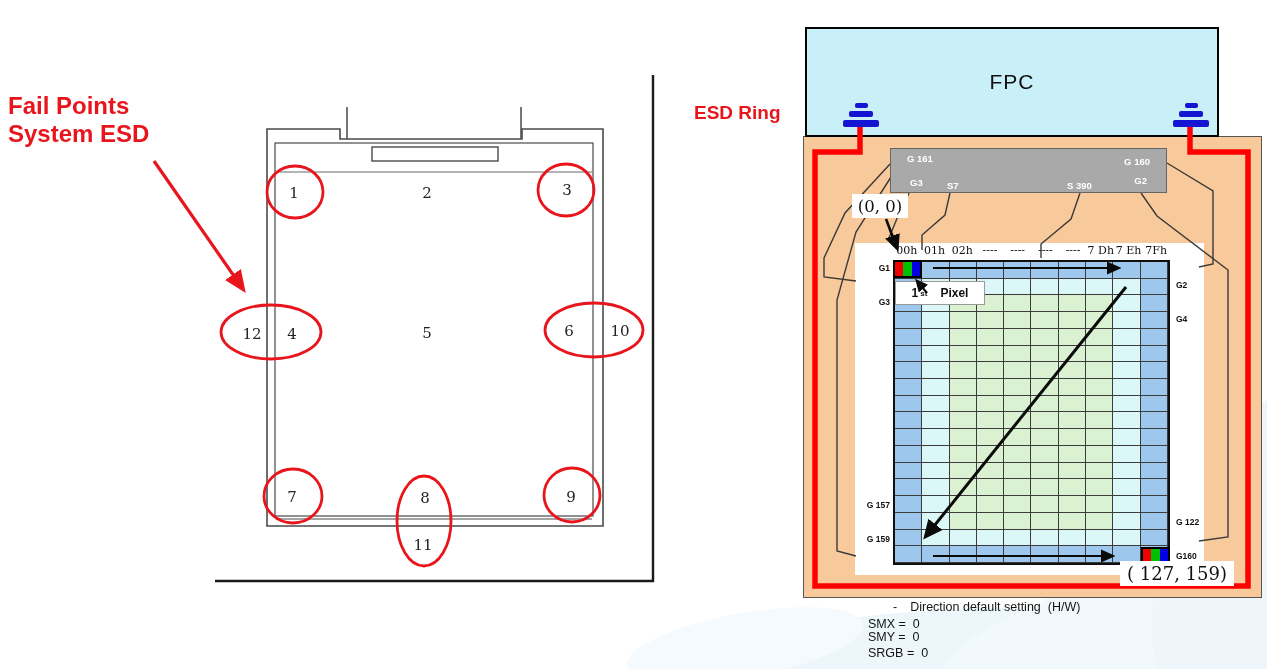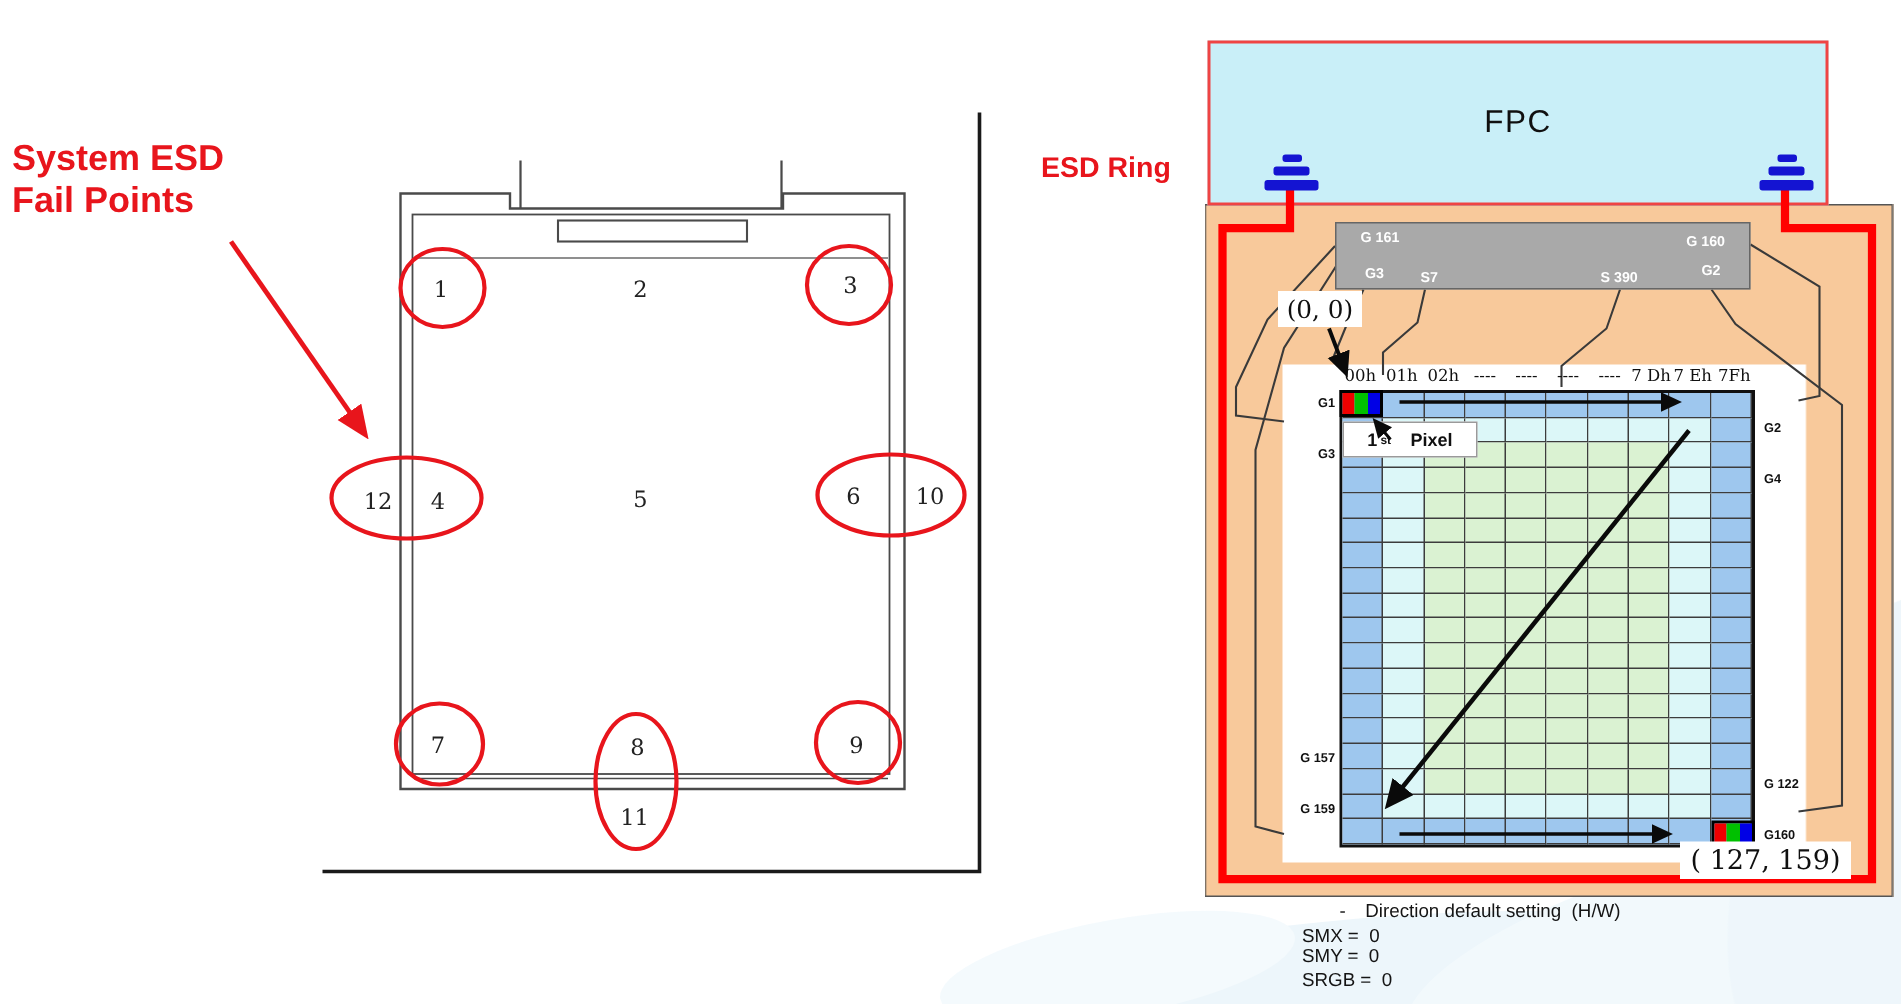--- a/index.html
+++ b/index.html
@@ -10,21 +10,21 @@
 
   
   #left-title{left:8px;top:92px;font-size:24px;font-weight:bold;line-height:1.16;
               color:var(--accent-red,#e8151c);}
   .fp{position:absolute;transform:translate(-50%,-50%);font-family:"DejaVu Serif",serif;
       font-size:15px;color:#222;}
 
   
   #esd-label{left:694px;top:102px;font-size:19px;font-weight:bold;color:var(--accent-red,#e8151c);}
   #fpc{left:805px;top:27px;width:414px;height:110px;background:var(--fpc-cyan,#c9eff8);
-       border:2px solid #ef4444;box-sizing:border-box;display:flex;align-items:center;
+       border:2px solid #000000;box-sizing:border-box;display:flex;align-items:center;
        justify-content:center;font-size:21px;color:#101010;letter-spacing:1px;}
   #panel{left:803px;top:136px;width:459px;height:462px;background:var(--panel-orange,#f8c99b);
          border:1.5px solid #555;box-sizing:border-box;}
   #backing{left:855px;top:243px;width:349px;height:332px;background:#ffffff;}
 
   #driver-ic{left:890px;top:148px;width:277px;height:45px;background:var(--ic-gray,#a9a9a9);
              border:1.5px solid #666;box-sizing:border-box;color:#fff;}
   #driver-ic .ic-title{position:absolute;left:0;right:0;top:10px;text-align:center;
              font-weight:bold;font-size:14.5px;}
   .ic-pin{position:absolute;font-size:9.5px;font-weight:bold;white-space:nowrap;}
@@ -74,22 +74,22 @@
   <svg class="layer" width="1267" height="669">
     <g opacity="0.6">
       <ellipse cx="880" cy="665" rx="280" ry="50" fill="#E2F0F8" transform="rotate(-6 880 665)"></ellipse>
       <ellipse cx="1170" cy="632" rx="240" ry="70" fill="#EAF6FB" transform="rotate(-14 1170 632)"></ellipse>
       <ellipse cx="1248" cy="560" rx="85" ry="170" fill="#E3F1F8" transform="rotate(18 1248 560)"></ellipse>
       <ellipse cx="745" cy="645" rx="120" ry="32" fill="#EDF7FC" transform="rotate(-10 745 645)"></ellipse>
     </g>
   </svg>
 
   <div class="abs" id="left-title">
+    <div>Fail Points</div>
     <div>System ESD</div>
-    <div>Fail Points</div>
   </div>
 
   <div class="abs" id="panel"></div>
   <div class="abs" id="fpc">
     <span>FPC</span>
   </div>
   <div class="abs" id="esd-label">ESD Ring</div>
   <div class="abs" id="backing"></div>
 
   <svg class="layer" width="1267" height="669">

